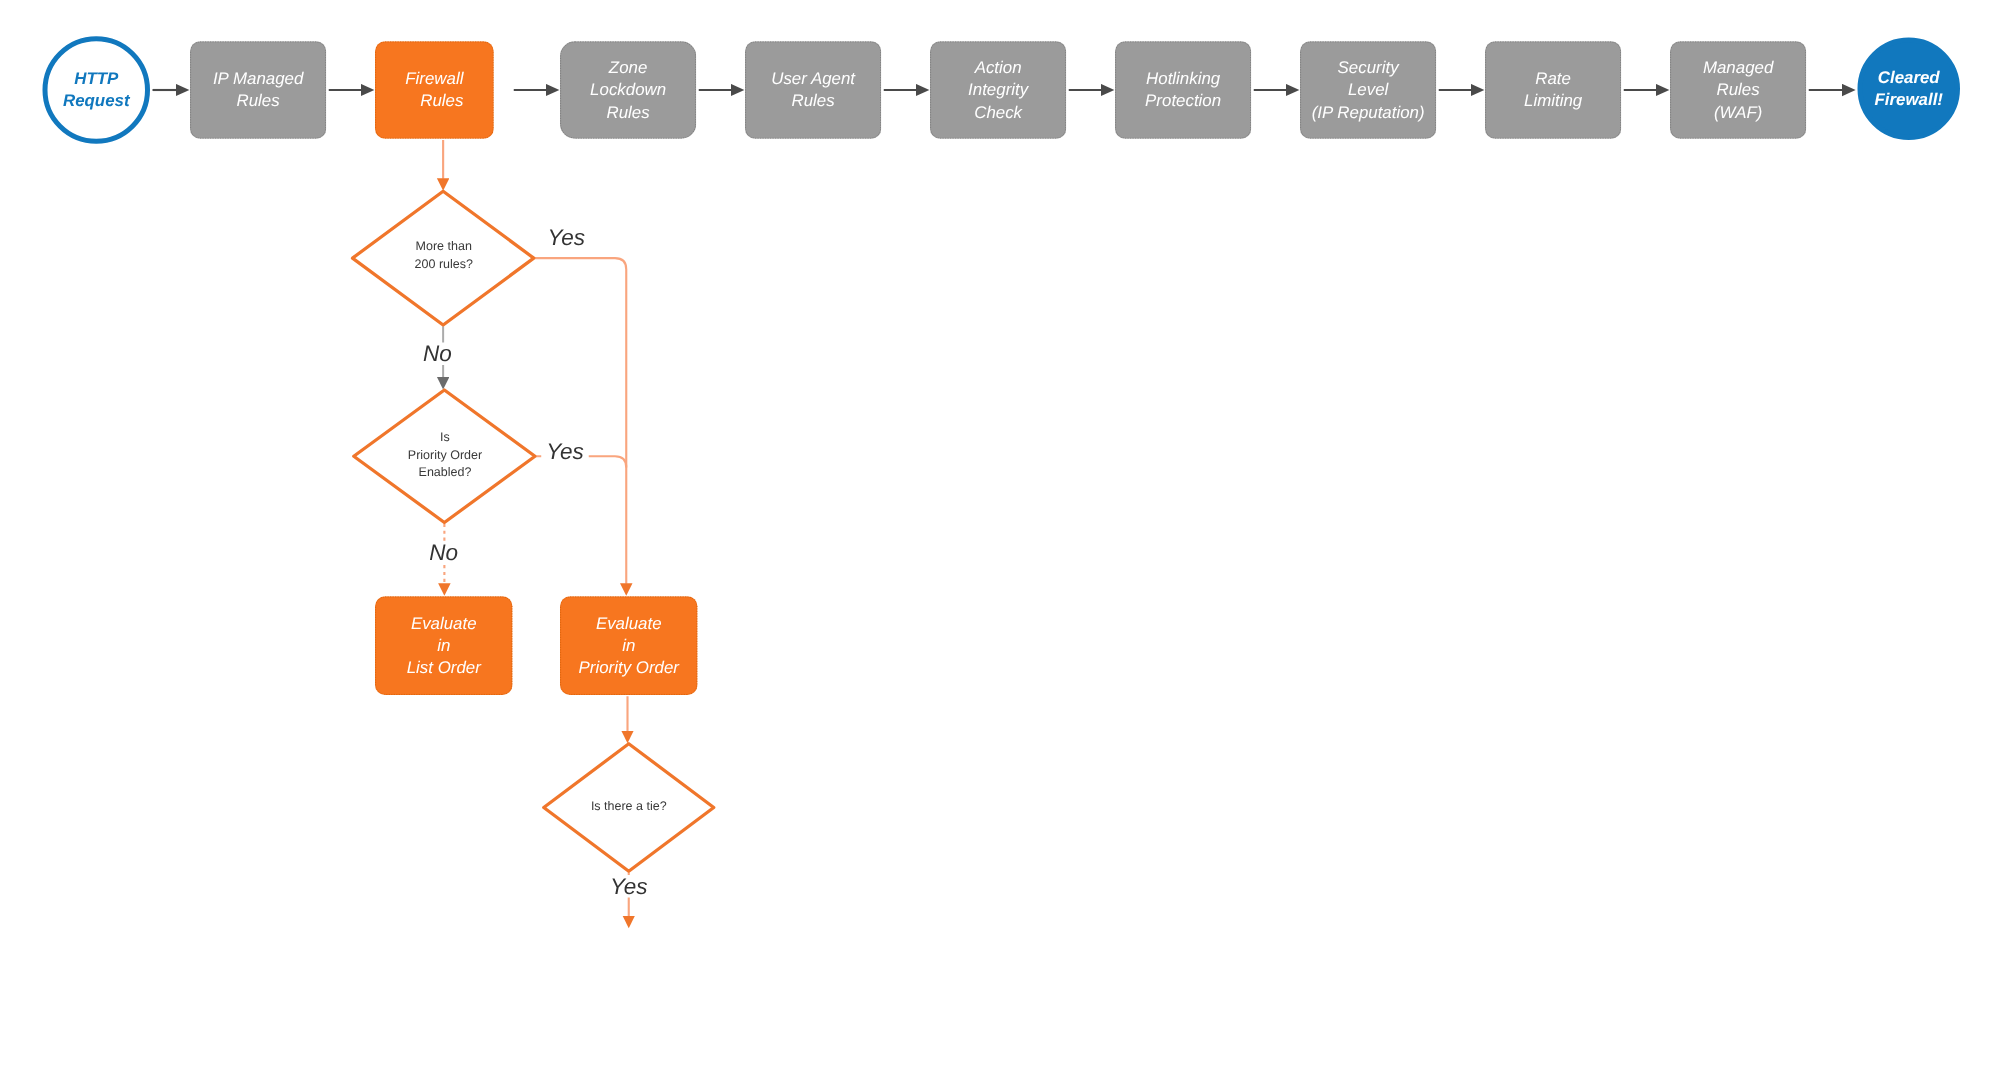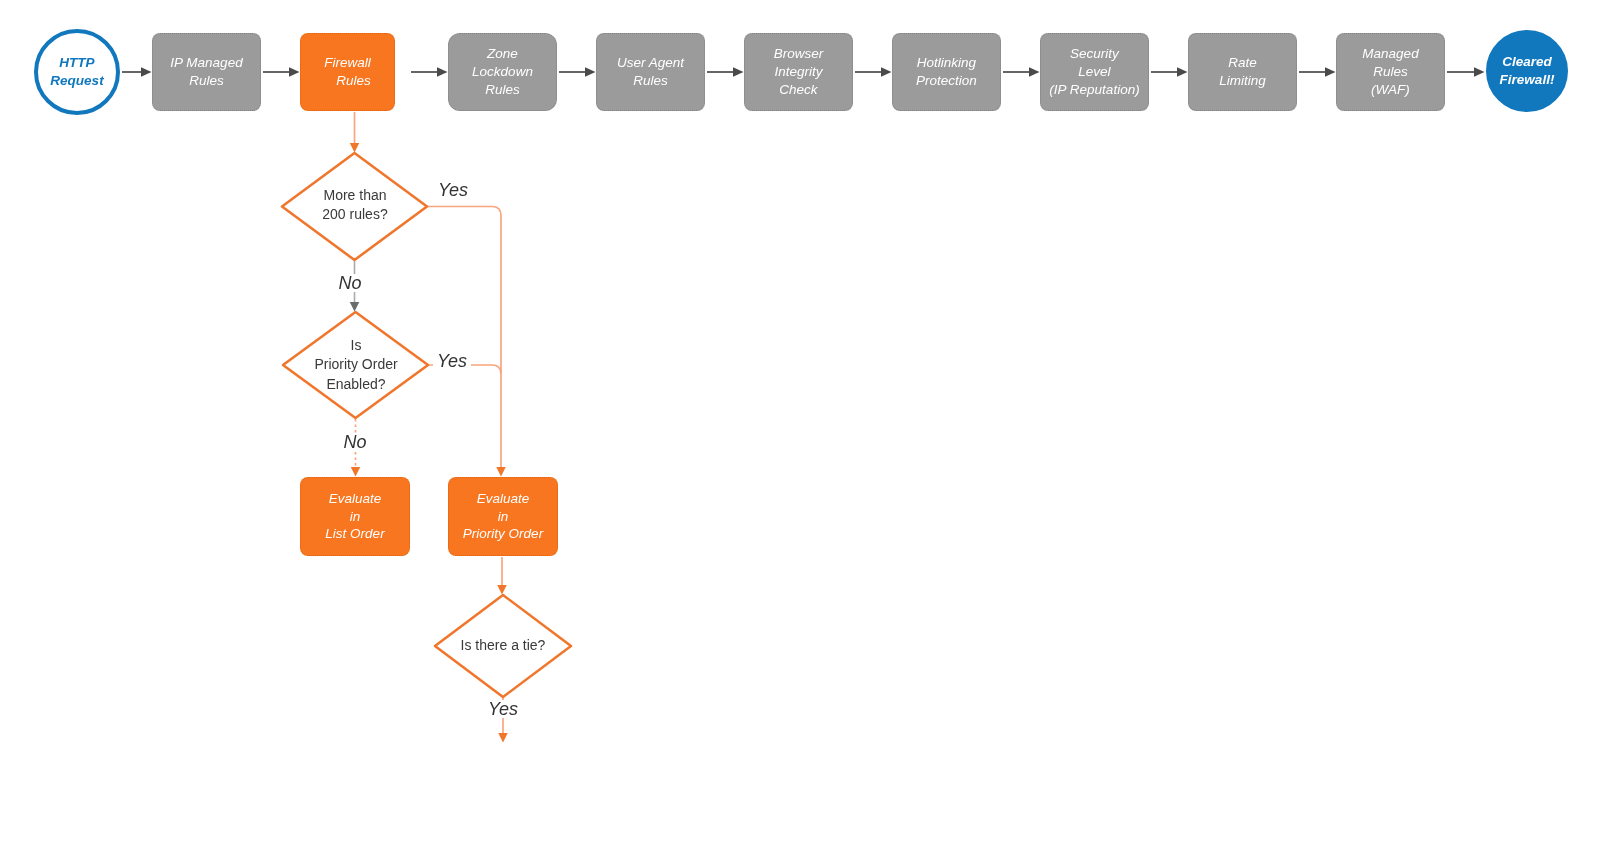--- a/index.html
+++ b/index.html
@@ -18,21 +18,21 @@
   .gray   { background:#9B9B9B; color:#ffffff; border:1px dotted #828282; }
   .orange { background:#F7761F; color:#ffffff; border:1px dotted #DE650E; }
   .circle {
     border-radius:50%; background:#ffffff; border:4px solid #1178BE;
     color:#1178BE; font-weight:bold;
   }
   .circle.filled { background:#1178BE; color:#ffffff; }
   .dlabel {
     position:absolute; display:flex; align-items:center; justify-content:center;
     text-align:center; white-space:pre-line;
-    font-size:14px; color:#3a3a3a; line-height:1.38; font-style:normal;
+    font-size:10px; color:#3a3a3a; line-height:1.38; font-style:normal;
   }
   .elabel {
     position:absolute; transform:translate(-50%,-50%);
     font-style:italic; font-size:18px; color:#333333;
     background:#ffffff; padding:0 4px; line-height:1;
   }
 </style>
 </head>
 <body>
 
@@ -89,21 +89,21 @@
 
   <div class="node gray" style="left:152px;  top:33px; width:109px; height:78px;">IP Managed
 Rules</div>
   <div class="node orange" style="left:300px;  top:33px; width:95px; height:78px;text-align:right;">Firewall
 Rules</div>
   <div class="node gray" style="left:448px;  top:33px; width:109px; height:78px;border-radius:12px;">Zone
 Lockdown
 Rules</div>
   <div class="node gray" style="left:596px;  top:33px; width:109px; height:78px;">User Agent
 Rules</div>
-  <div class="node gray" style="left:744px;  top:33px; width:109px; height:78px;">Browser
+  <div class="node gray" style="left:744px;  top:33px; width:109px; height:78px;">Action
 Integrity
 Check</div>
   <div class="node gray" style="left:892px;  top:33px; width:109px; height:78px;">Hotlinking
 Protection</div>
   <div class="node gray" style="left:1040px; top:33px; width:109px; height:78px;">Security
 Level
 (IP Reputation)</div>
   <div class="node gray" style="left:1188px; top:33px; width:109px; height:78px;">Rate
 Limiting</div>
   <div class="node gray" style="left:1336px; top:33px; width:109px; height:78px;">Managed

